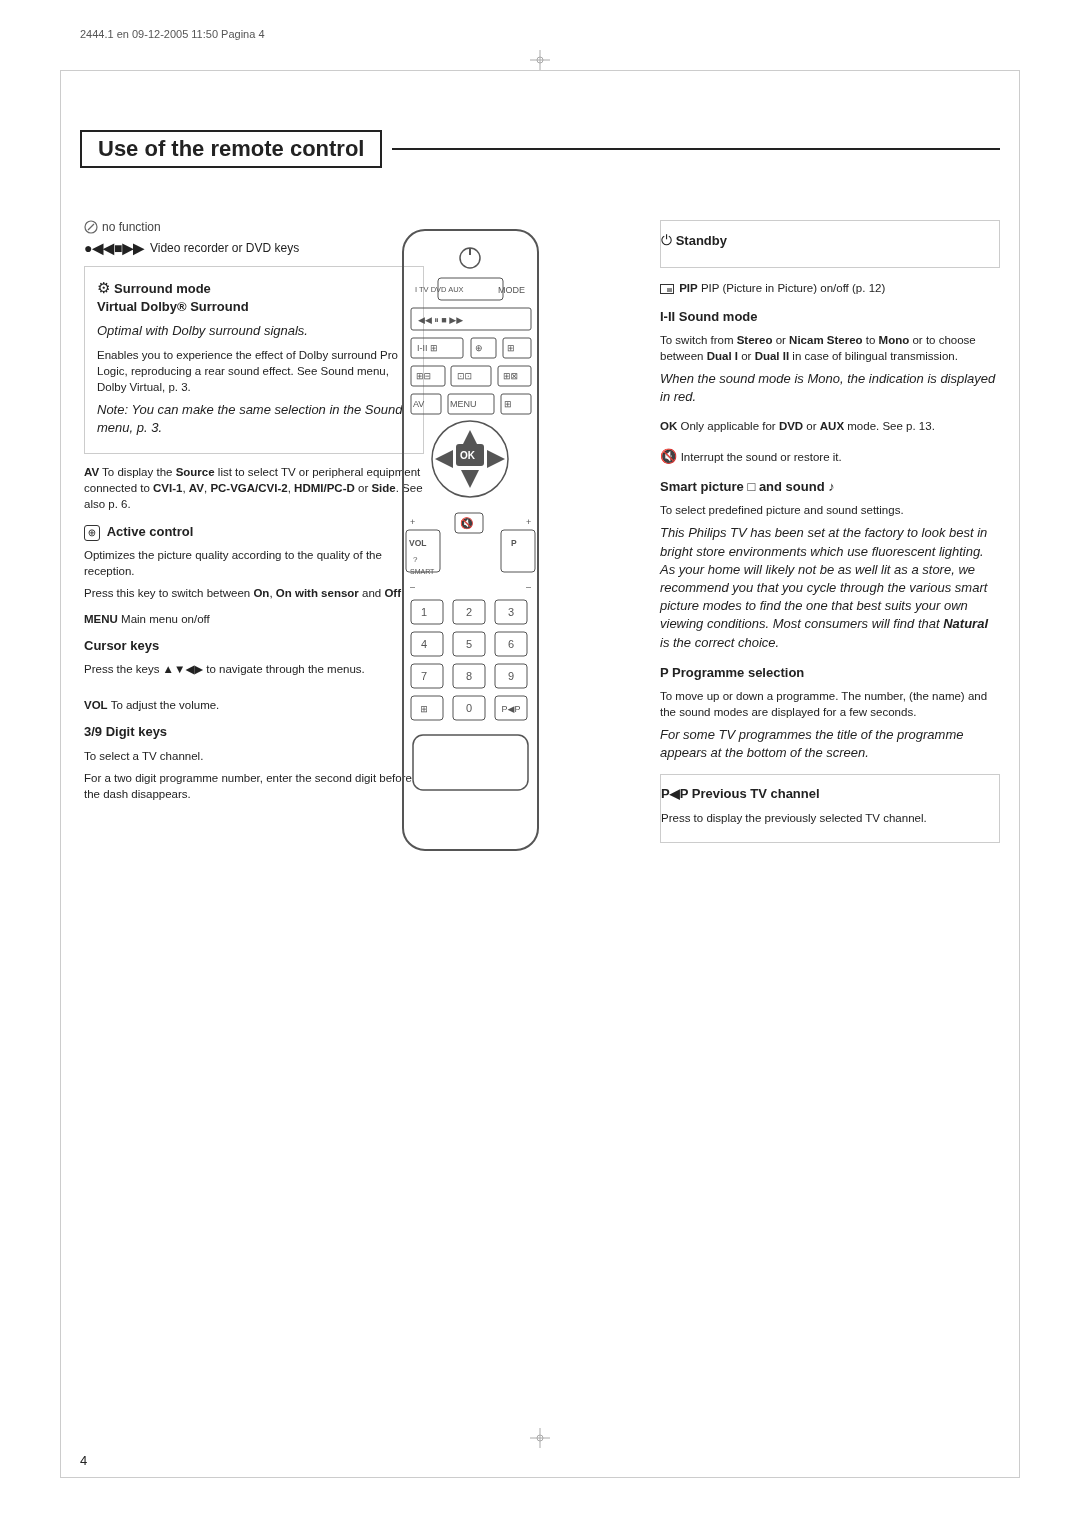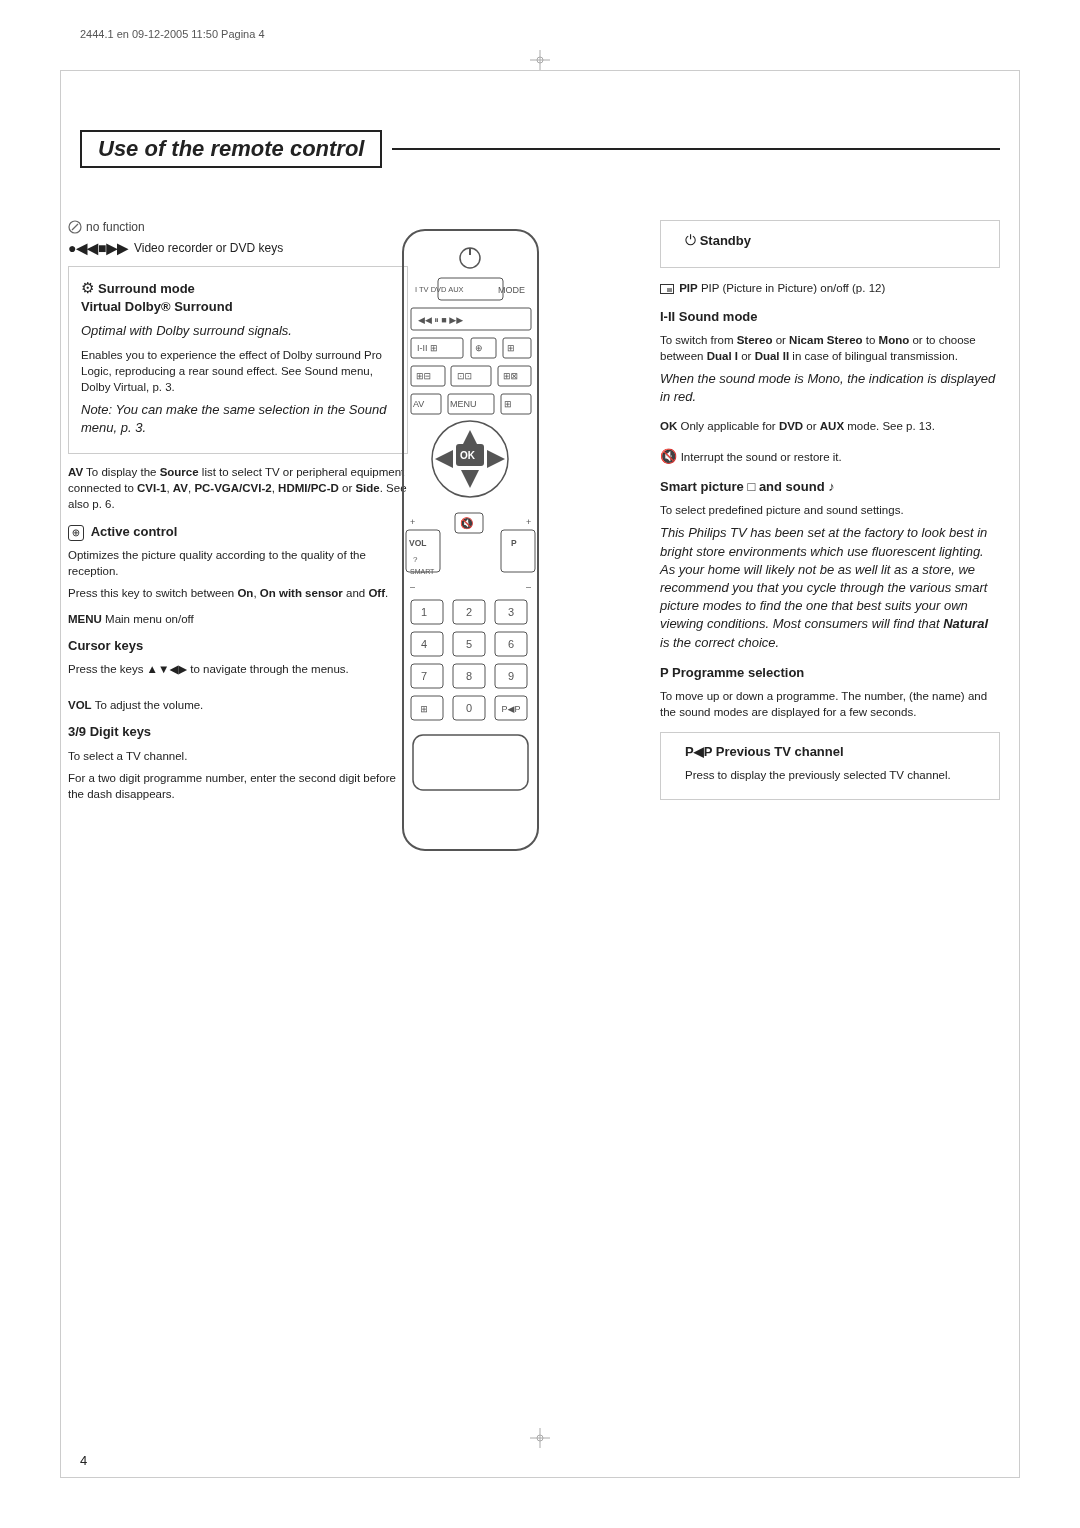--- a/index.html
+++ b/index.html
@@ -58,36 +58,35 @@
       right: 60px;
       bottom: 50px;
       border: 1px solid #ccc;
     }
 
     .title-section {
       position: absolute;
       top: 130px;
       left: 80px;
       right: 80px;
-      font-style: italic;
     }
 
     .title-box {
       display: inline-block;
       border: 2px solid #222;
       padding: 4px 16px;
       font-size: 22px;
       font-weight: bold;
     }
 
     
     .left-column {
       position: absolute;
       top: 220px;
-      left: 68px;
+      left: 84px;
       width: 340px;
     }
 
     
     .right-column {
       position: absolute;
       top: 220px;
       right: 80px;
       width: 340px;
     }
@@ -130,21 +129,21 @@
     .bold { font-weight: bold; }
 
     
     .remote-container {
       display: flex;
       justify-content: center;
     }
 
     .right-section-box {
       border: 1px solid #ccc;
-      padding: 10px 24px;
+      padding: 10px 0;
       margin-bottom: 10px;
     }
   </style>
 </head>
 <body>
 
 <div class="page-header">
   <span>2444.1  en  09-12-2005   11:50   Pagina  4</span>
 </div>
 
@@ -373,20 +372,21 @@
     </p>
     <p class="small">To select predefined picture and sound settings.</p>
     <p class="italic">This Philips TV has been set at the factory to look best in bright store environments which use fluorescent lighting. As your home will likely not be as well lit as a store, we recommend you that you cycle through the various smart picture modes to find the one that best suits your own viewing conditions. Most consumers will find that <span class="bold">Natural</span> is the correct choice.</p>
   </div>
 
   <div style="margin-bottom:12px;">
     <p>
       <span class="bold">P  Programme selection</span>
     </p>
     <p class="small">To move up or down a programme. The number, (the name) and the sound modes are displayed for a few seconds.</p>
+    <p class="italic">For some TV programmes the title of the programme appears at the bottom of the screen.</p>
   </div>
 
   <div class="right-section-box">
     <p>
       <span class="bold">P◀P  Previous TV channel</span>
     </p>
     <p class="small">Press to display the previously selected TV channel.</p>
   </div>
 
 </div>

